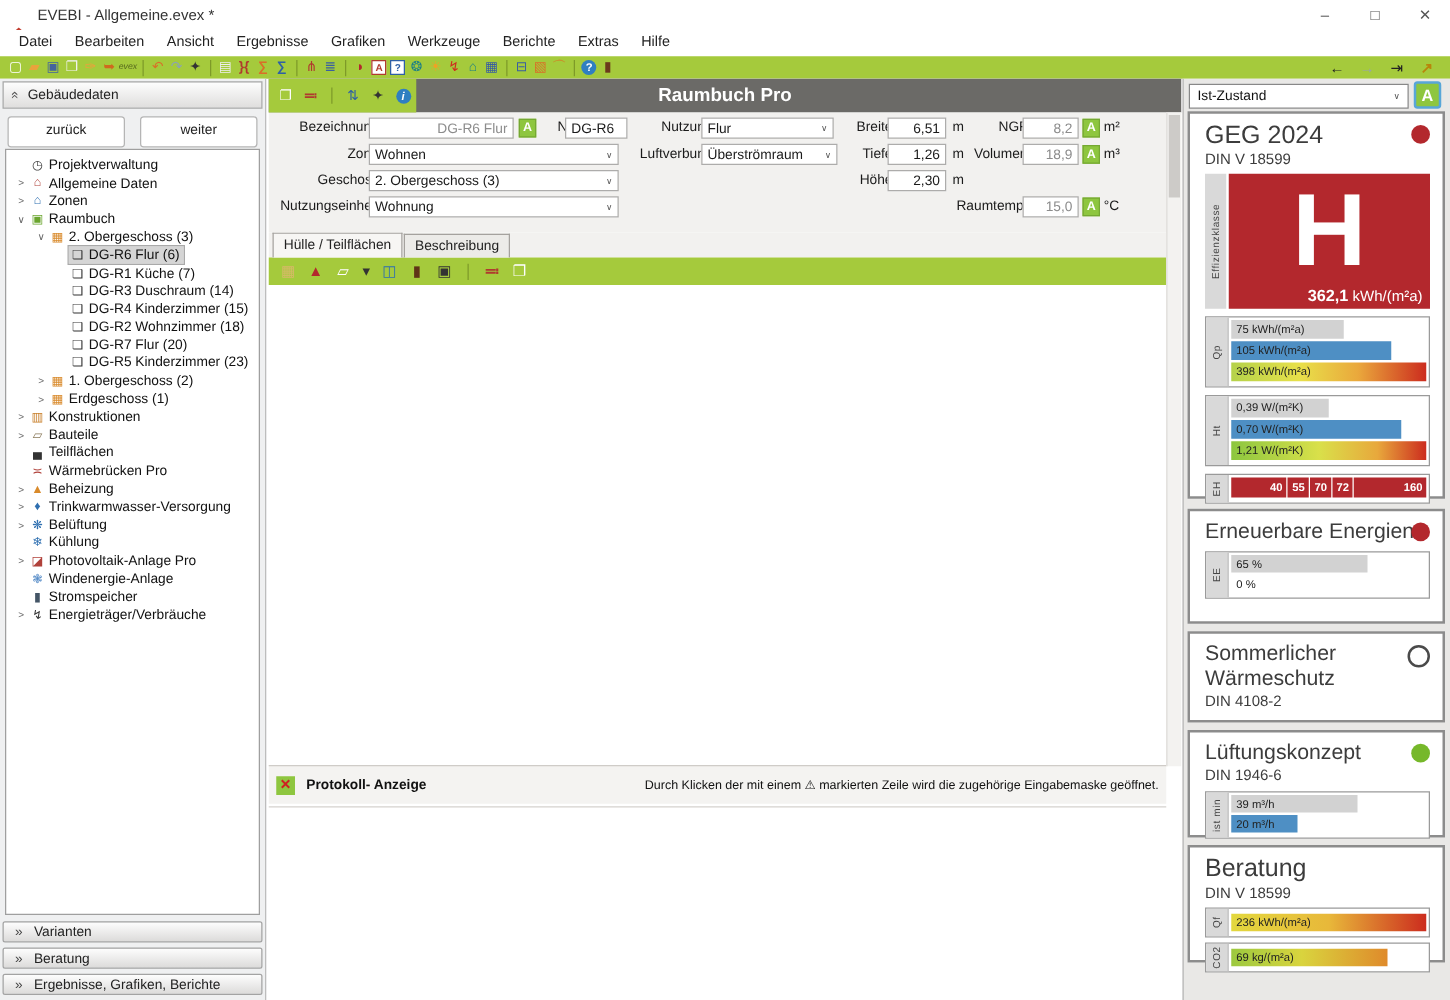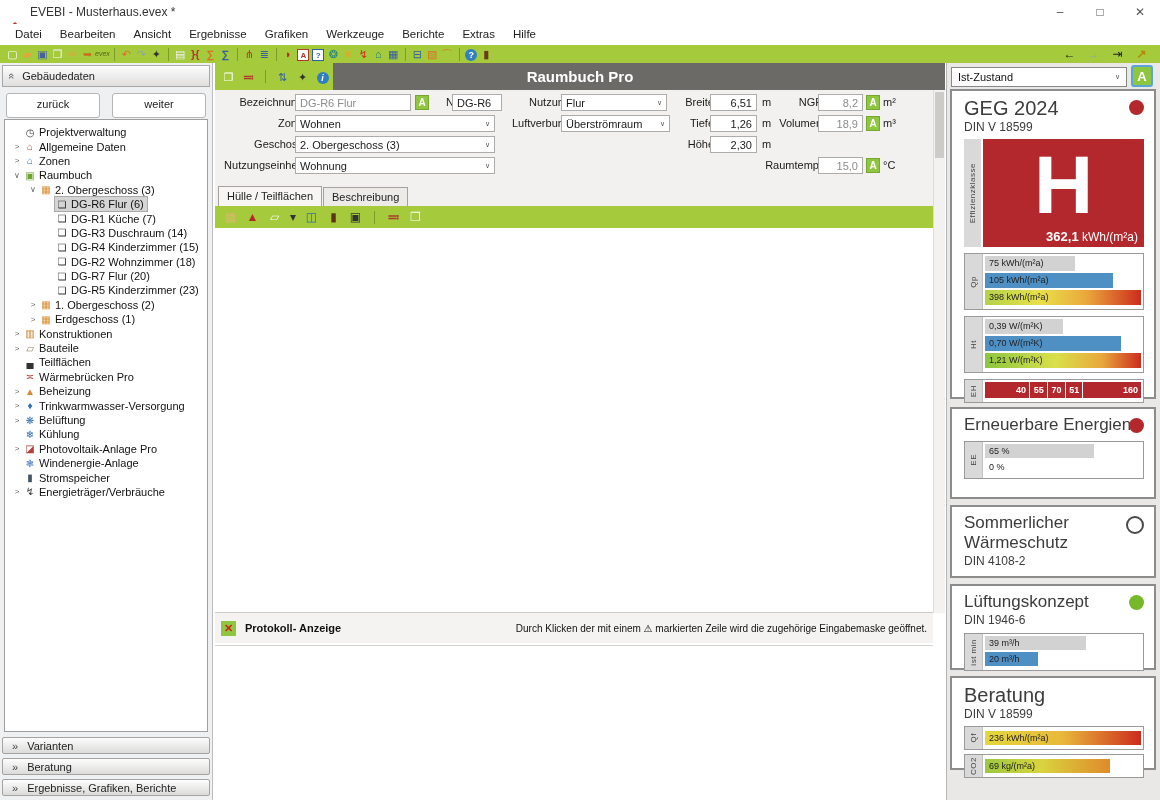--- a/index.html
+++ b/index.html
@@ -110,21 +110,21 @@
   .eh-bar{flex:1;margin:2px;display:flex;gap:1px}
   .ehseg{background:#b3282d;color:#fff;font-size:9px;font-weight:bold;text-align:right;padding-right:3px;line-height:16px;height:16px;box-sizing:border-box}
 </style>
 </head>
 <body>
 
 <div class="app">
 
   <div class="titlebar">
     <span class="logo"><span class="roof"></span><span class="bodyp"></span></span>
-    <span class="win-title">EVEBI - Musterhaus.evex *</span>
+    <span class="win-title">EVEBI - Allgemeine.evex *</span>
     <span class="win-controls">
       <span class="wc">–</span>
       <span class="wc">□</span>
       <span class="wc">✕</span>
     </span>
   </div>
 
   <div class="menubar">
     <span class="mi">Datei</span>
     <span class="mi">Bearbeiten</span>
@@ -397,21 +397,21 @@
         <span class="tsep"></span>
         <span class="tbi" style="color:#2e5fa6">⇅</span>
         <span class="tbi" style="color:#333">✦</span>
         <span class="tbi"><span class="circ" style="font-style:italic">i</span></span>
       </span>
     </div>
 
     <div class="form-body">
 
       <span class="flabel" style="top:4px;right:642px">Bezeichnung</span>
-      <input class="fin gray" style="left: 80px; top: 4px; width: 116px;" value="DG-R6 Flur">
+      <input class="fin gray" style="left: 80px; top: 4px; width: 116px; text-align: right;" value="DG-R6 Flur">
       <span class="abadge" style="left:200px;top:5px">A</span>
       <span class="flabel" style="top:4px;right:485px">Nr.</span>
       <input class="fin" style="left: 237px; top: 4px; width: 50px;" value="DG-R6">
       <span class="flabel" style="top:4px;right:375px">Nutzung</span>
       <div class="fdd" style="left:346px;top:4px;width:106px">
           <span>Flur</span>
           <span class="dda">∨</span>
         </div>
       <span class="flabel" style="top:4px;right:231px">Breite</span>
       <input class="fin num" style="left: 495px; top: 4px; width: 47px;" value="6,51">
@@ -531,21 +531,21 @@
         </div>
       </div>
       <div class="rp-box" style="height:22px">
         <div class="vstrip">
             <span class="vtext">EH</span>
           </div>
         <div class="eh-bar">
           <span class="ehseg" style="width:29%">40</span>
           <span class="ehseg" style="width:11%">55</span>
           <span class="ehseg" style="width:11%">70</span>
-          <span class="ehseg" style="width:11%">51</span>
+          <span class="ehseg" style="width:11%">72</span>
           <span class="ehseg" style="width:38%">160</span>
         </div>
       </div>
     </div>
 
     <div class="rp-card" style="top:344px;height:92px">
       <div class="rp-hd" style="padding-right:14px">
         <div class="rp-title">Erneuerbare Energien</div>
         <span class="dot red"></span>
       </div>

